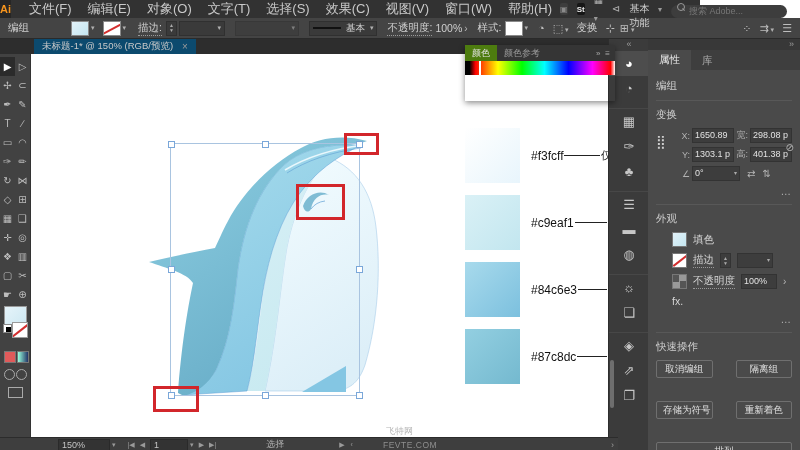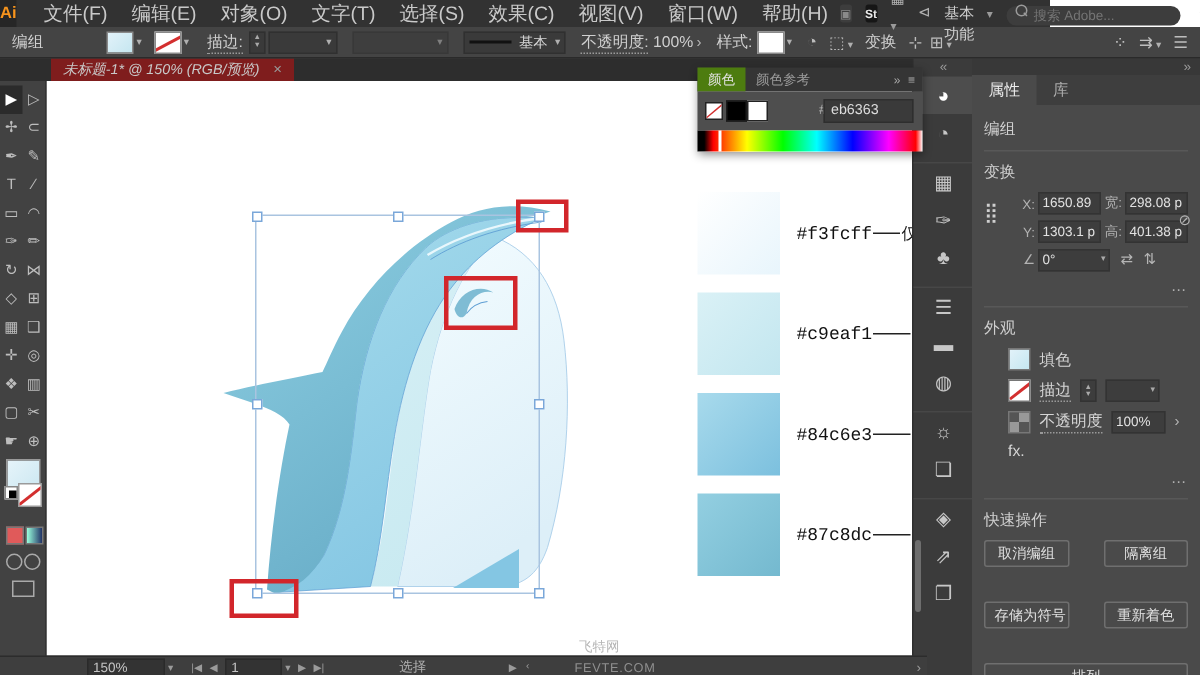--- a/index.html
+++ b/index.html
@@ -32,22 +32,22 @@
   .cb-caret{color:#b0b0b0;font-size:7px;margin-left:2px;}
   .cb-link{border-bottom:1px dotted #9a9a9a;}
   .cb-field{background:#3a3a3a;border:1px solid #303030;height:13px;display:inline-flex;align-items:center;
             padding:0 3px;color:#d5d5d5;font-size:9.5px;}
   .cb-stepper{width:9px;height:13px;background:#3a3a3a;border:1px solid #303030;color:#aaa;font-size:5px;
               display:inline-flex;flex-direction:column;align-items:center;justify-content:center;line-height:5px;}
   .cb-line{display:inline-block;width:28px;height:2px;background:#111;margin-right:5px;}
   .cb-ic{color:#bdbdbd;font-size:11px;}
   
   .docbar{position:absolute;left:0;top:38px;width:608px;height:16px;background:#2d2d2d;z-index:20;}
-  .doctab{position:absolute;left:34px;top:0;height:16px;background:#7f1d1d;display:flex;align-items:center;
-          padding:0 8px;gap:9px;font-size:9.5px;color:#c9c9c9;white-space:nowrap;font-style:italic;}
+  .doctab{position:absolute;left:34px;top:0;height:16px;background:#0c4a6e;display:flex;align-items:center;
+          padding:0 8px;gap:9px;font-size:9.5px;color:#c9c9c9;white-space:nowrap;}
   .doctab .x{color:#9a9a9a;font-size:10px;}
   
   .toolbar{position:absolute;left:0;top:54px;width:30px;height:396px;background:#424242;border-right:1px solid #333;z-index:20;}
   .tool-row{display:flex;height:19px;}
   .tool{width:15px;text-align:center;font-size:10px;color:#bdbdbd;line-height:19px;}
   .tool.active{background:#2b2b2b;color:#ffffff;}
   .fillsq{position:absolute;left:4px;top:252px;width:21px;height:21px;border:1px solid #9a9a9a;
           background:linear-gradient(135deg,#e6f4fa,#cbe7f1);}
   .strokesq{position:absolute;left:12px;top:268px;width:14px;height:14px;border:1px solid #9a9a9a;background:#fff;overflow:hidden;}
   .strokesq:after{content:"";position:absolute;left:-3px;top:6px;width:22px;height:1.6px;background:#d32f2f;transform:rotate(-38deg);}
@@ -55,21 +55,21 @@
   .minisw:after{content:"";position:absolute;left:2px;top:2px;width:5px;height:5px;background:#000;}
   .tb-red{position:absolute;left:4px;top:297px;width:10px;height:10px;background:#e05a5a;border:1px solid #777;}
   .tb-grad{position:absolute;left:17px;top:297px;width:10px;height:10px;background:linear-gradient(90deg,#9fd,#236);border:1px solid #777;}
   .tb-circ{position:absolute;width:9px;height:9px;border:1px solid #aaa;border-radius:50%;top:315px;}
   .tb-screen{position:absolute;left:8px;top:333px;width:13px;height:9px;border:1px solid #aaa;}
   
   .canvas{position:absolute;left:30px;top:54px;width:578px;height:383px;background:#ffffff;overflow:hidden;z-index:10;}
   .bbox{position:absolute;left:140px;top:89px;width:188px;height:251px;border:1px solid #a9c4e0;}
   .handle{position:absolute;width:5px;height:5px;background:#fff;border:1px solid #7aa7d9;}
   .redrect{position:absolute;border:3px solid #d2262b;}
-  .sw-col{position:absolute;left:435px;top:74px;width:143px;font-family:Liberation Mono, monospace;}
+  .sw-col{position:absolute;left:435px;top:74px;width:143px;}
   .sw-row{display:flex;align-items:center;height:55px;margin-bottom:12px;}
   .sw-sq{width:55px;height:55px;flex:0 0 55px;}
   .sw-label{font-size:12px;color:#111;margin-left:11px;white-space:nowrap;}
   .sw-line{flex:1;border-top:1.2px solid #222;margin:0 1px;}
   .sw-clip{font-size:11px;color:#111;width:7px;overflow:hidden;flex:0 0 7px;}
   .wm{position:absolute;left:356px;top:371px;font-size:9px;color:#b5b5b5;}
   
   .cpanel{position:absolute;left:465px;top:45px;width:150px;height:56px;z-index:45;box-shadow:0 2px 6px rgba(0,0,0,.45);}
   .cp-tabs{height:16px;background:#353535;display:flex;align-items:center;}
   .cp-tab{font-size:9px;padding:0 7px;line-height:16px;color:#9b9b9b;white-space:nowrap;}
@@ -90,21 +90,21 @@
   .dock-collapse{height:13px;color:#9a9a9a;font-size:9px;text-align:center;line-height:13px;}
   .dock-icon{width:40px;height:25px;line-height:25px;text-align:center;font-size:13px;color:#c7c7c7;}
   .dock-icon.active{background:#4d4d4d;color:#ffffff;}
   .dock-icon.gap{margin-top:7px;border-top:1px solid #474747;}
   .dock-thumb{position:absolute;left:1px;top:322px;width:4px;height:48px;background:#6e6e6e;border-radius:2px;}
   
   .props{position:absolute;left:648px;top:38px;width:152px;height:412px;background:#4a4a4a;z-index:30;}
   .props-top{height:12px;background:#383838;color:#9a9a9a;font-size:9px;text-align:right;line-height:12px;padding-right:6px;}
   .props-tabs{height:20px;background:#3e3e3e;display:flex;font-size:10.5px;}
   .ptab{padding:0 11px;line-height:20px;color:#ababab;}
-  .ptab.active{background:#4a4a4a;color:#ececec;}
+  .ptab.active{background:#4a4a4a;color:#ececec;font-family:Liberation Mono, monospace;}
   .props-body{padding:7px 8px;color:#d5d5d5;font-size:10.5px;}
   .sec-label{color:#cfcfcf;margin:2px 0 6px;}
   .pdiv{border:none;border-top:1px solid #585858;margin:7px 0;}
   .tf{position:relative;padding-left:20px;}
   .refpt{position:absolute;left:0;top:6px;color:#cfcfcf;font-size:13px;}
   .trow{display:flex;align-items:center;margin-bottom:4px;}
   .flabel{color:#b2b2b2;font-size:9px;width:14px;text-align:right;margin-right:2px;flex:0 0 14px;}
   .ffield{background:#3d3d3d;border:1px solid #333;color:#e2e2e2;font-size:9px;height:13px;line-height:13px;
           padding:0 2px;width:42px;white-space:nowrap;overflow:hidden;}
   .chain{position:absolute;right:-2px;top:14px;color:#b5b5b5;font-size:10px;}
@@ -351,27 +351,20 @@
 
   <div class="cpanel">
     <div class="cp-tabs">
       <span class="cp-tab active">颜色</span>
       <span class="cp-tab">颜色参考</span>
       <span class="cp-icos">
         <span>»</span>
         <span>≡</span>
       </span>
     </div>
-    <div class="cp-body">
-      <span class="cp-none"></span>
-      <span class="cp-black"></span>
-      <span class="cp-white"></span>
-      <span class="cp-hexlabel">#</span>
-      <span class="cp-hexfield">eb6363</span>
-    </div>
     <div class="cp-spec">
       <span class="cp-marker"></span>
     </div>
   </div>
 
   <div class="dock">
     <div class="dock-collapse">«</div>
     <div id="dock-icons">
         <div class="dock-icon active">◕</div>
         <div class="dock-icon">◔</div>

